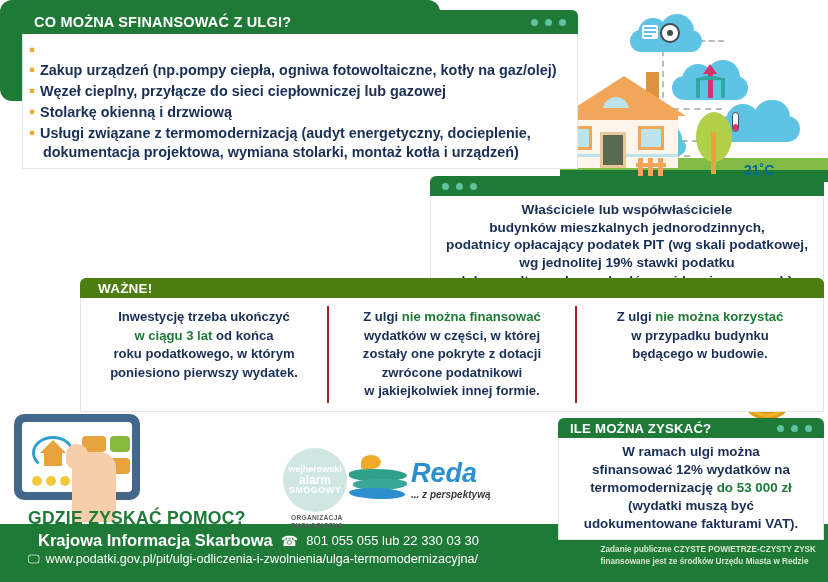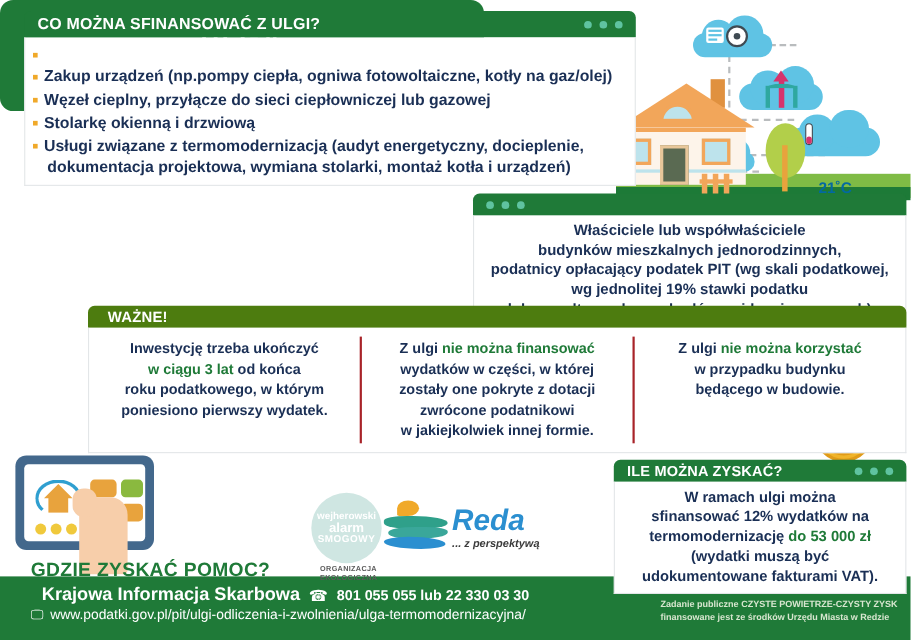--- a/index.html
+++ b/index.html
@@ -211,21 +211,21 @@
     z-index: 9;
   }
   .foot-line1 {
     position: absolute; left: 38px; top: 531px;
     display: flex; align-items: center; gap: 8px;
     color: #ffffff;
     z-index: 10;
   }
   .kis { font-size: 16.5px; font-weight: bold; }
   .phone-ico { font-size: 14px; }
-  .phone-num { font-size: 13px; font-weight: bold; }
+  .phone-num { font-size: 13px; font-weight: normal; }
   .foot-line2 {
     position: absolute; left: 28px; top: 552px;
     display: flex; align-items: center; gap: 6px;
     color: #ffffff;
     z-index: 10;
   }
   .mon-ico { font-size: 12px; }
   .url { font-size: 12.6px; font-weight: normal; }
   .foot-note {
     position: absolute; right: 12px; top: 544px;

